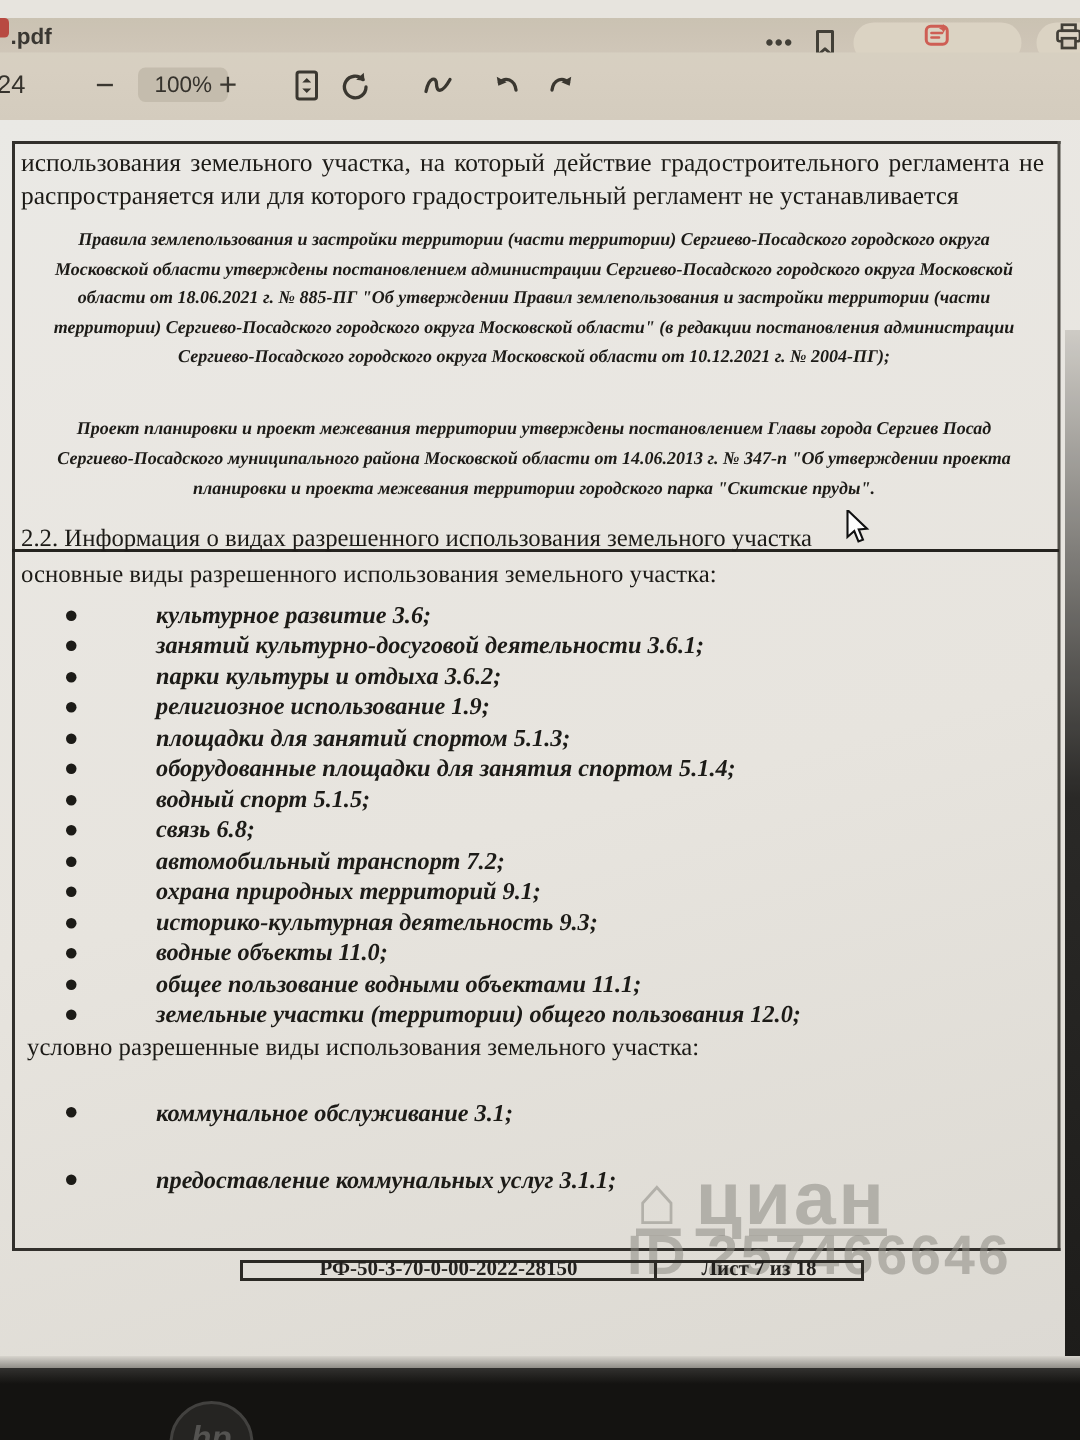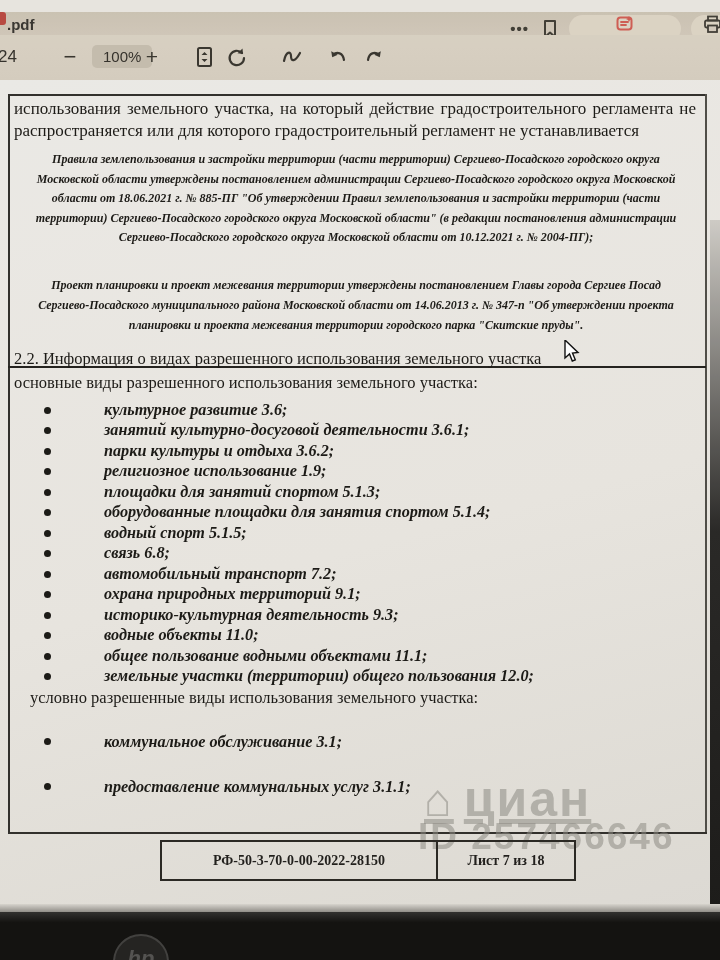--- a/index.html
+++ b/index.html
@@ -48,26 +48,26 @@
   .p-reg{margin:0;padding:2px 6px 0 4px;font-size:17px;line-height:22px;text-align:justify;}
   .p-bi{margin:8px 0 0 0;padding:0 24px;font-size:12px;line-height:19.5px;
     font-weight:700;font-style:italic;text-align:center;}
   .p-bi2{margin-top:27px;line-height:20px;}
   .sec{margin:12px 0 0 0;padding:0 6px 0 4px;font-size:16.5px;line-height:24px;text-align:left;}
   .bullets{list-style:none;margin:5px 0 0 0;padding:0;}
   .bullets li{position:relative;margin:0;padding:0 10px 0 94px;font-size:16.2px;
     line-height:20.5px;font-weight:700;font-style:italic;text-align:justify;}
   .bullets li::before{content:'';position:absolute;left:34px;top:7px;width:7px;height:7px;
     border-radius:50%;background:#141311;}
-  .cond-label{margin:0;padding:0 6px 0 20px;font-size:16.5px;line-height:21px;}
+  .cond-label{margin:0;padding:0 6px 0 8px;font-size:16.5px;line-height:21px;}
   .bullets.cond{margin-top:3px;}
   .bullets.cond li{line-height:21px;padding-top:1px;margin-top:23px;}
 
   
-  .footer-tbl{position:absolute;left:160px;top:760px;height:41px;display:flex;}
+  .footer-tbl{position:absolute;left:160px;top:760px;height:14px;display:flex;}
   .ft-cell{border:2px solid #23221f;display:flex;align-items:center;justify-content:center;
     font-size:14px;font-weight:700;color:#1a1918;}
   .ft-num{width:274px;border-right:none;}
   .ft-sheet{width:136px;}
 
   
   .wm{position:absolute;pointer-events:none;color:rgba(138,136,132,0.55);
     font-family:"Liberation Sans",sans-serif;font-weight:700;white-space:nowrap;}
   .wm-brand{left:424px;top:690px;font-size:50px;letter-spacing:2px;text-decoration:underline;}
   .wm-house{font-size:46px;margin-right:10px;}

